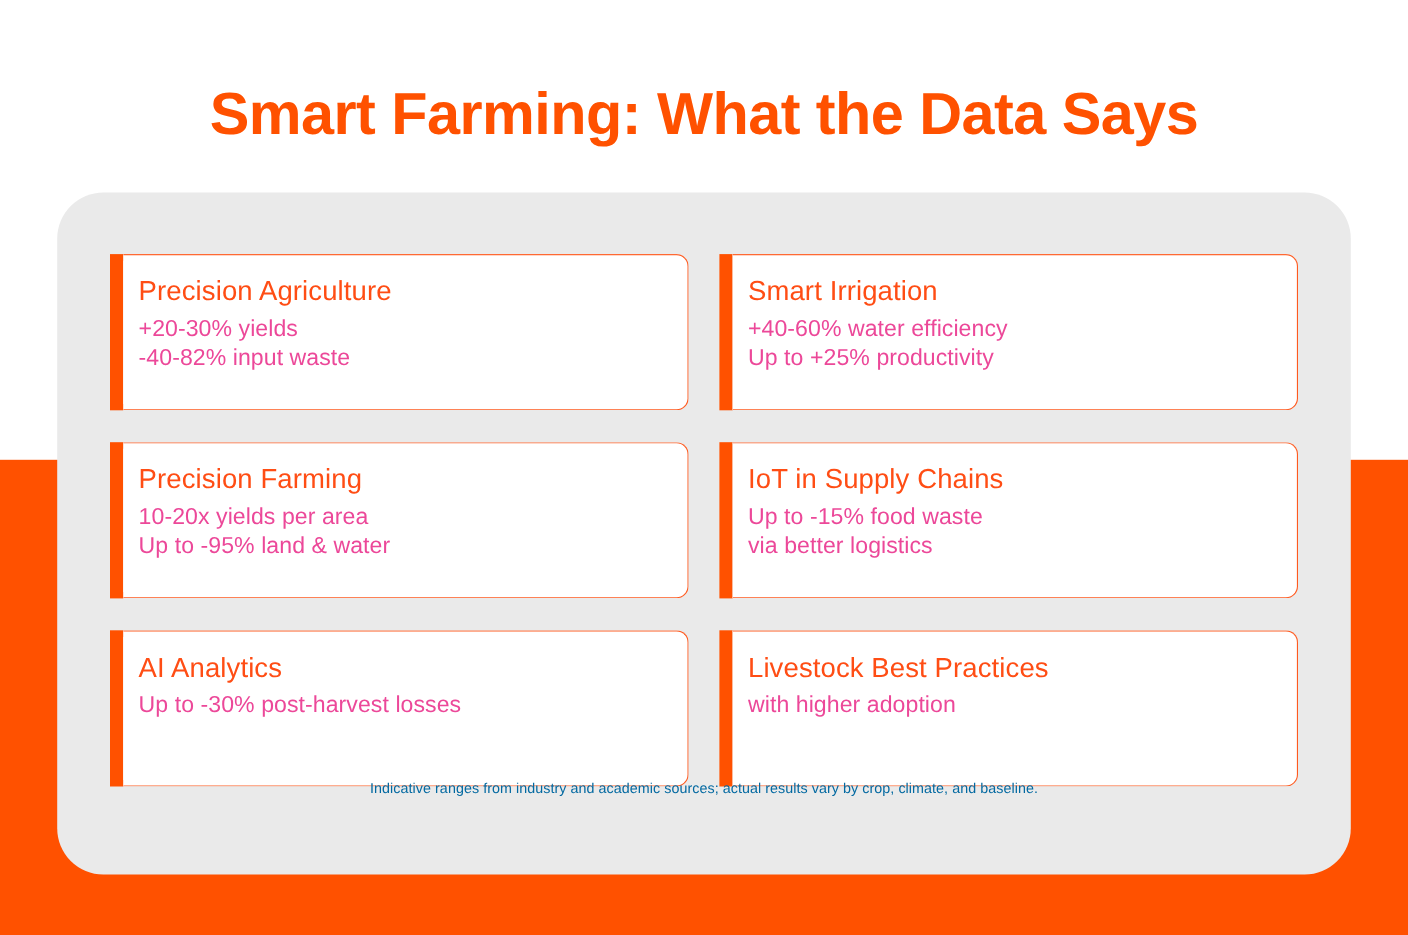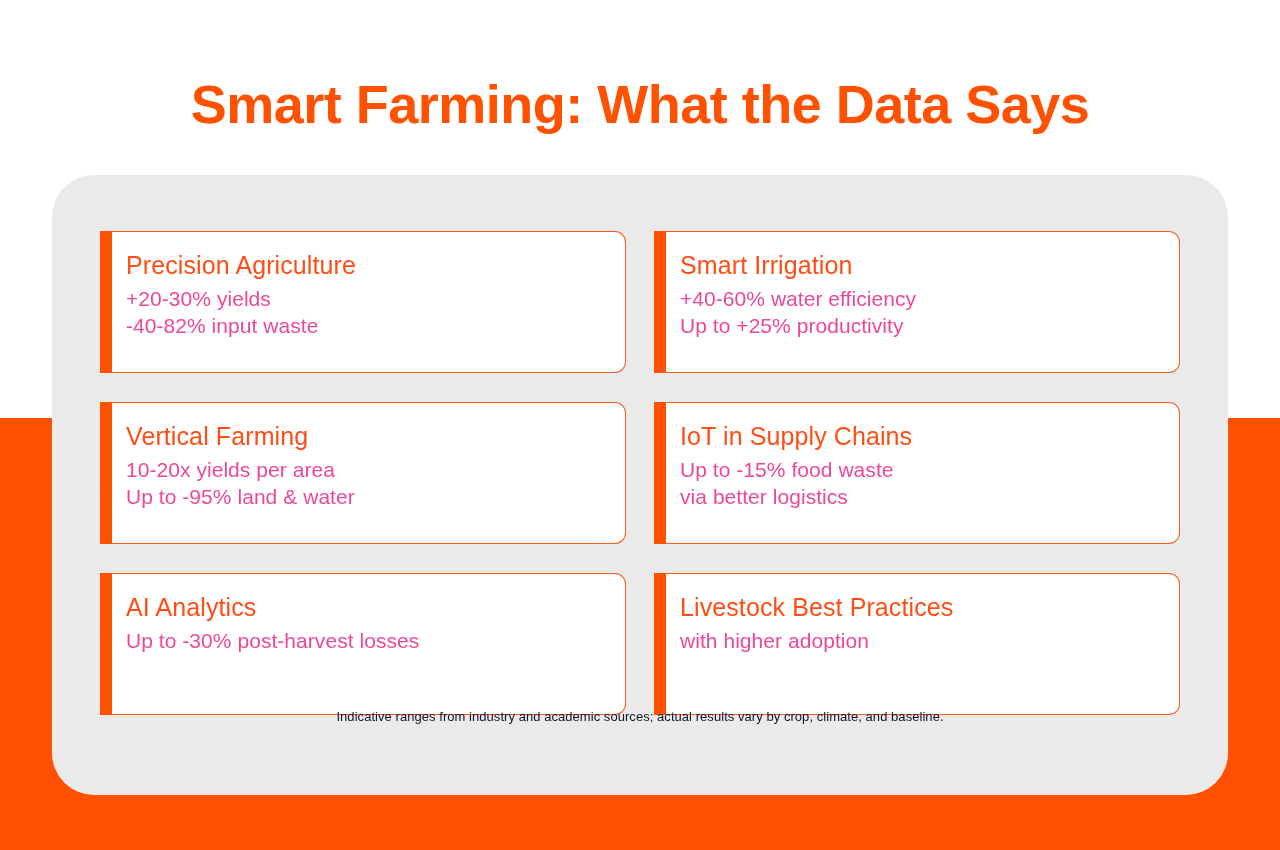--- a/index.html
+++ b/index.html
@@ -113,21 +113,21 @@
 
   
   .footnote {
     position: absolute;
     left: 0;
     top: 532px;
     width: 1176px;
     text-align: center;
     font-size: 13px;
     line-height: 20px;
-    color: #0f172a;
+    color: #0369a1;
     letter-spacing: 0.05px;
     white-space: nowrap;
   }
 </style>
 </head>
 <body>
 
 <div class="bg-band"></div>
 
 <h1 class="page-title">Smart Farming: What the Data Says</h1>
@@ -150,21 +150,21 @@
       <div class="card-body">
         <div class="card-title">Smart Irrigation</div>
         <div class="card-stat">+40-60% water efficiency</div>
         <div class="card-stat">Up to +25% productivity</div>
       </div>
     </div>
 
     <div class="card">
       <div class="card-accent"></div>
       <div class="card-body">
-        <div class="card-title">Vertical Farming</div>
+        <div class="card-title">Precision Farming</div>
         <div class="card-stat">10-20x yields per area</div>
         <div class="card-stat">Up to -95% land &amp; water</div>
       </div>
     </div>
 
     <div class="card">
       <div class="card-accent"></div>
       <div class="card-body">
         <div class="card-title">IoT in Supply Chains</div>
         <div class="card-stat">Up to -15% food waste</div>

